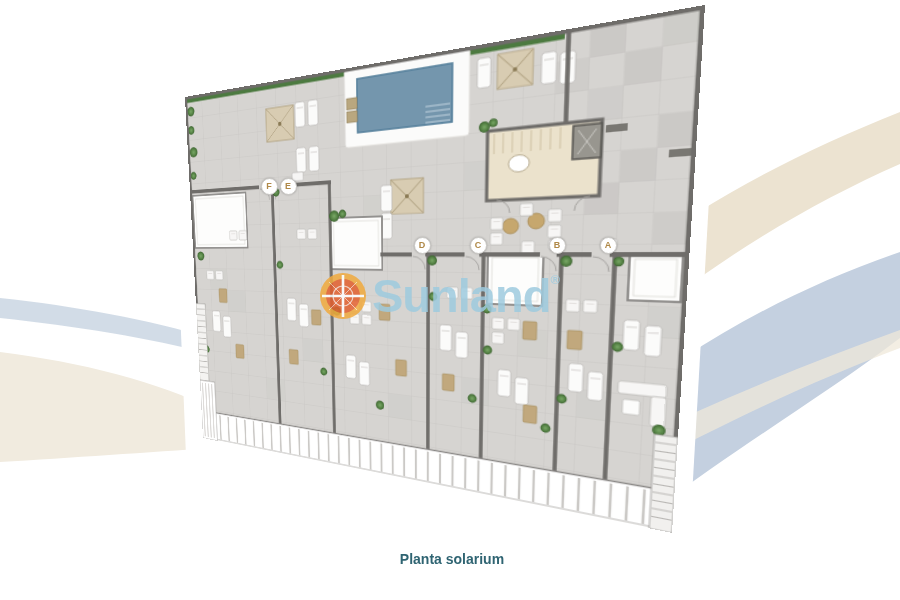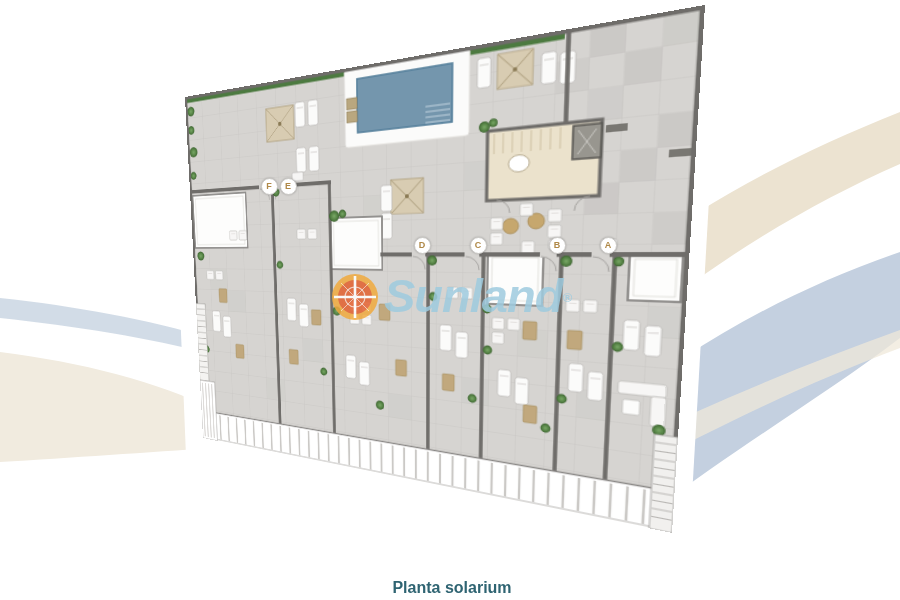--- a/index.html
+++ b/index.html
@@ -10,26 +10,26 @@
 #stage{position:relative;width:900px;height:600px;overflow:hidden;background:#fff;
   font-family:"Liberation Sans", sans-serif;}
 #bg,#backing{position:absolute;left:0;top:0;}
 #plan-warp{position:absolute;left:0;top:0;width:520px;height:430px;
   transform-origin:0 0;
   transform:matrix3d(0.499641,-0.180472,0,-0.00070973, 0.080938,0.877337,0,0.0001925, 0,0,1,0, 185,97,0,1);}
 .ulabel{position:absolute;width:15px;height:15px;border-radius:50%;background:#fff;
   border:1px solid #c9c7c4;box-shadow:0 0 2px rgba(0,0,0,.25);
   display:flex;align-items:center;justify-content:center;
   font-size:9px;font-weight:bold;color:var(--label-gold);line-height:1;}
-#watermark{position:absolute;left:330px;top:270px;display:flex;align-items:center;opacity:.85;pointer-events:none;font-style:italic;}
+#watermark{position:absolute;left:318px;top:270px;display:flex;align-items:flex-start;opacity:.85;pointer-events:none;}
 #wm-text{font-size:47px;font-weight:bold;letter-spacing:-1px;color:var(--wm-blue);line-height:52px;}
 #wm-reg{font-size:13px;font-weight:bold;color:var(--wm-blue);margin-top:2px;}
 #wm-logo{margin-right:4px;margin-top:1px;}
-#caption{position:absolute;left:330px;top:579px;width:244px;text-align:center;
-  font-size:16px;font-weight:bold;color:var(--caption);}
+#caption{position:absolute;left:330px;top:551px;width:244px;text-align:center;
+  font-size:14px;font-weight:bold;color:var(--caption);}
 </style>
 </head>
 <body>
 
 <div id="stage">
 
   <svg id="bg" width="900" height="600" viewBox="0 0 900 600">
     <path d="M900,112 C780,160 672,218 580,300 C600,330 610,338 616,344 C700,270 800,208 900,164 Z" style="fill:var(--swoosh-beige,#ece3d1)"></path>
     <path d="M900,252 C790,290 690,345 612,412 L652,512 C740,445 825,395 900,338 Z" style="fill:var(--swoosh-blue,#c4d0e0)"></path>
     <path d="M616,448 C720,400 810,362 900,330 L900,348 C815,380 730,420 632,472 Z" fill="#efe8da" opacity=".75"></path>

